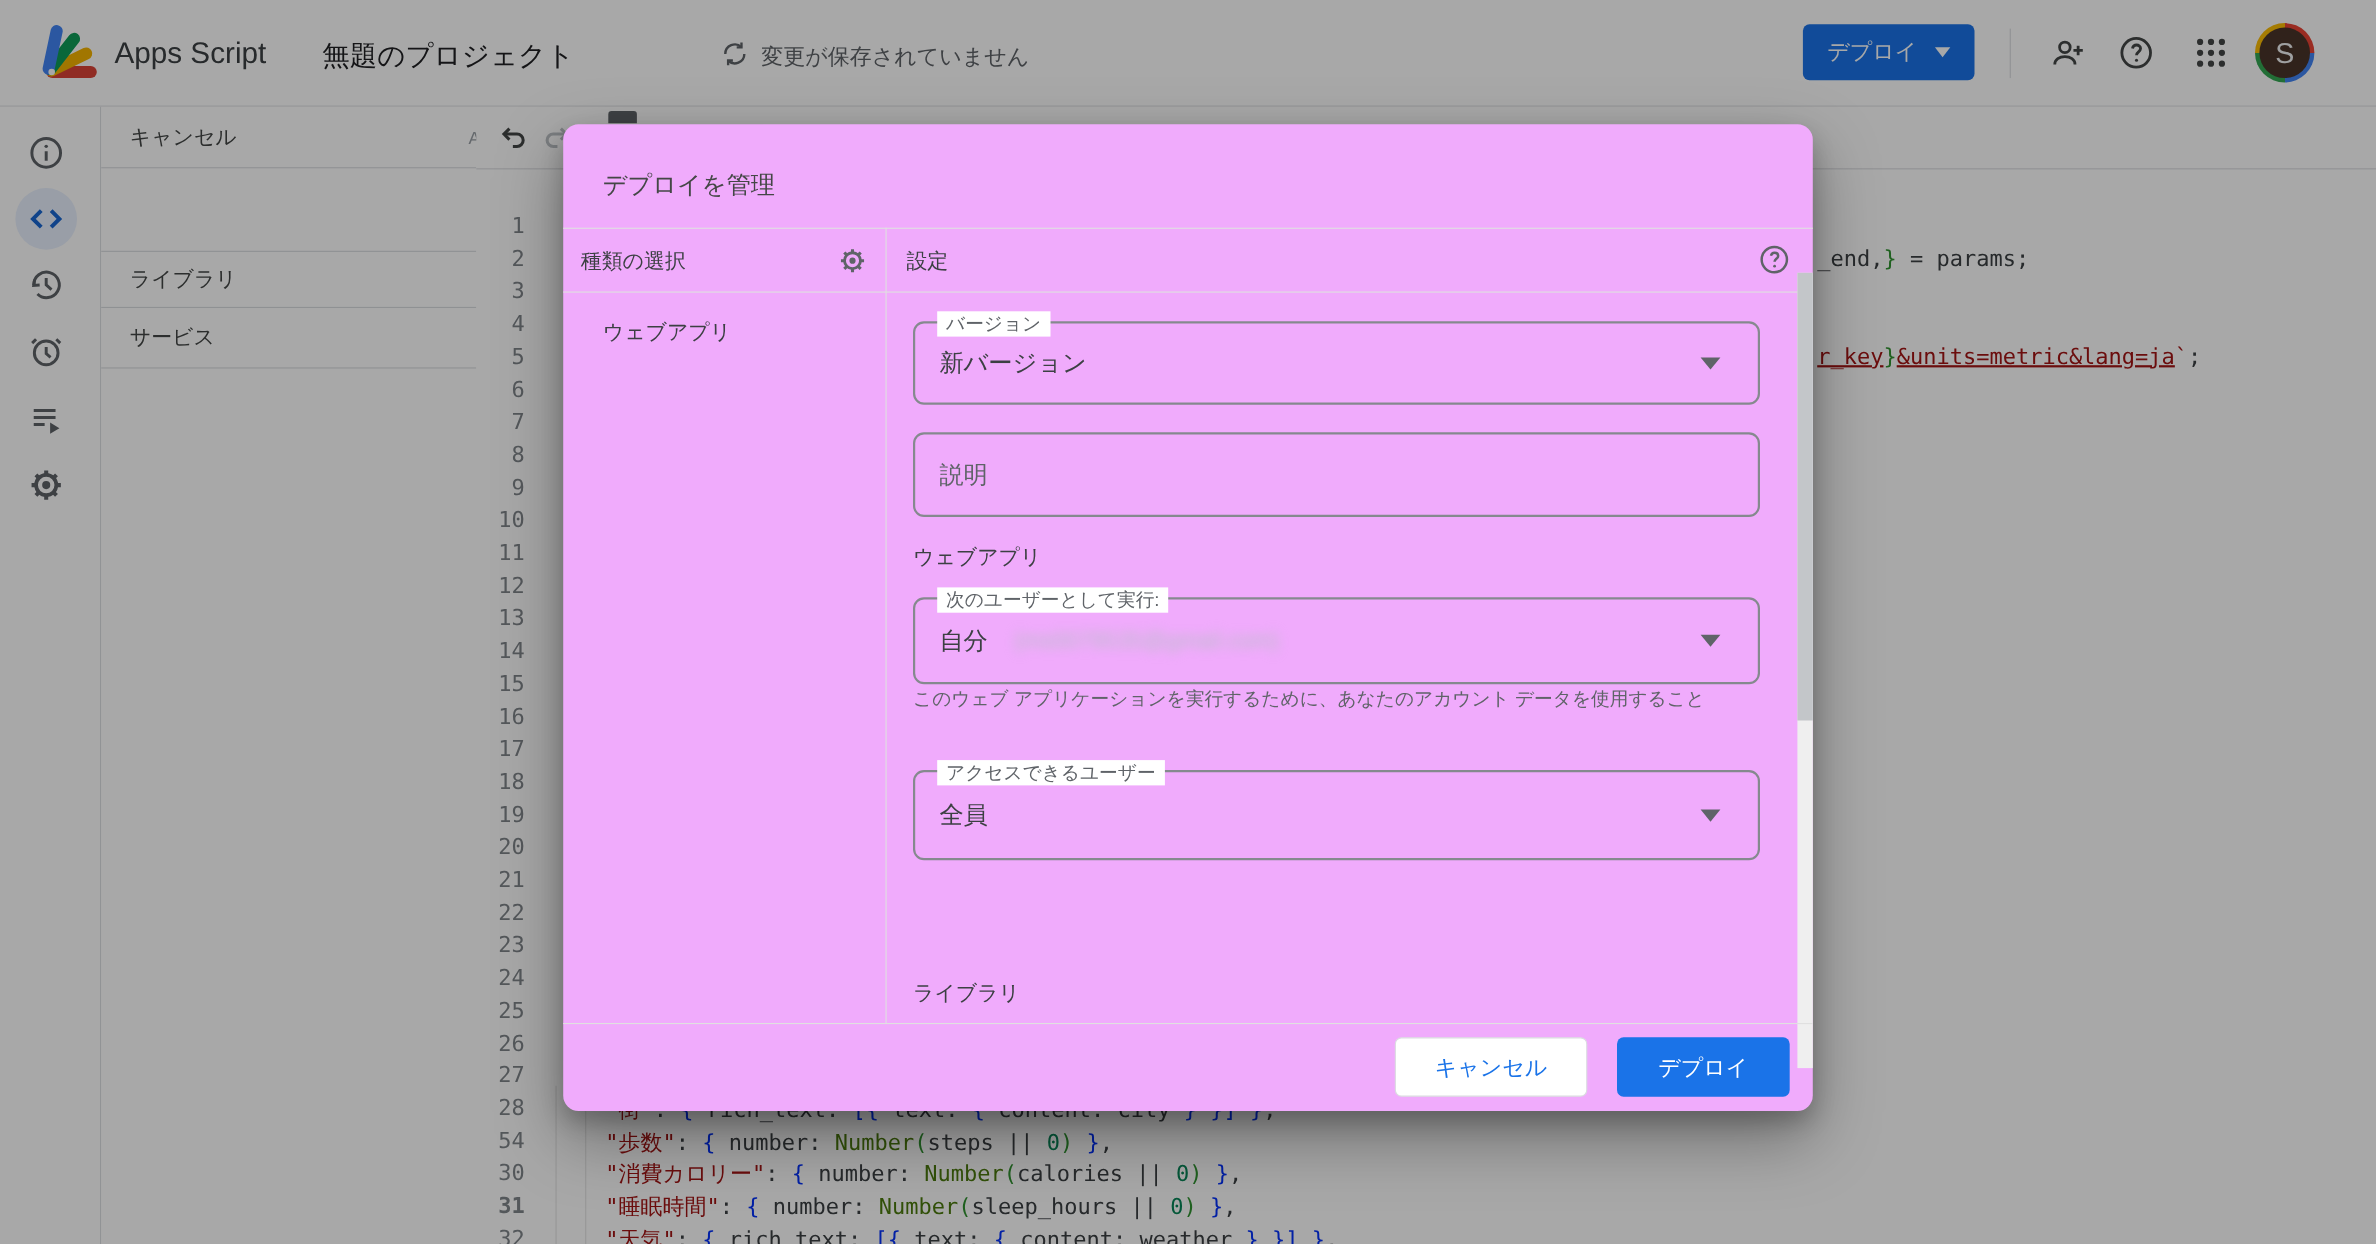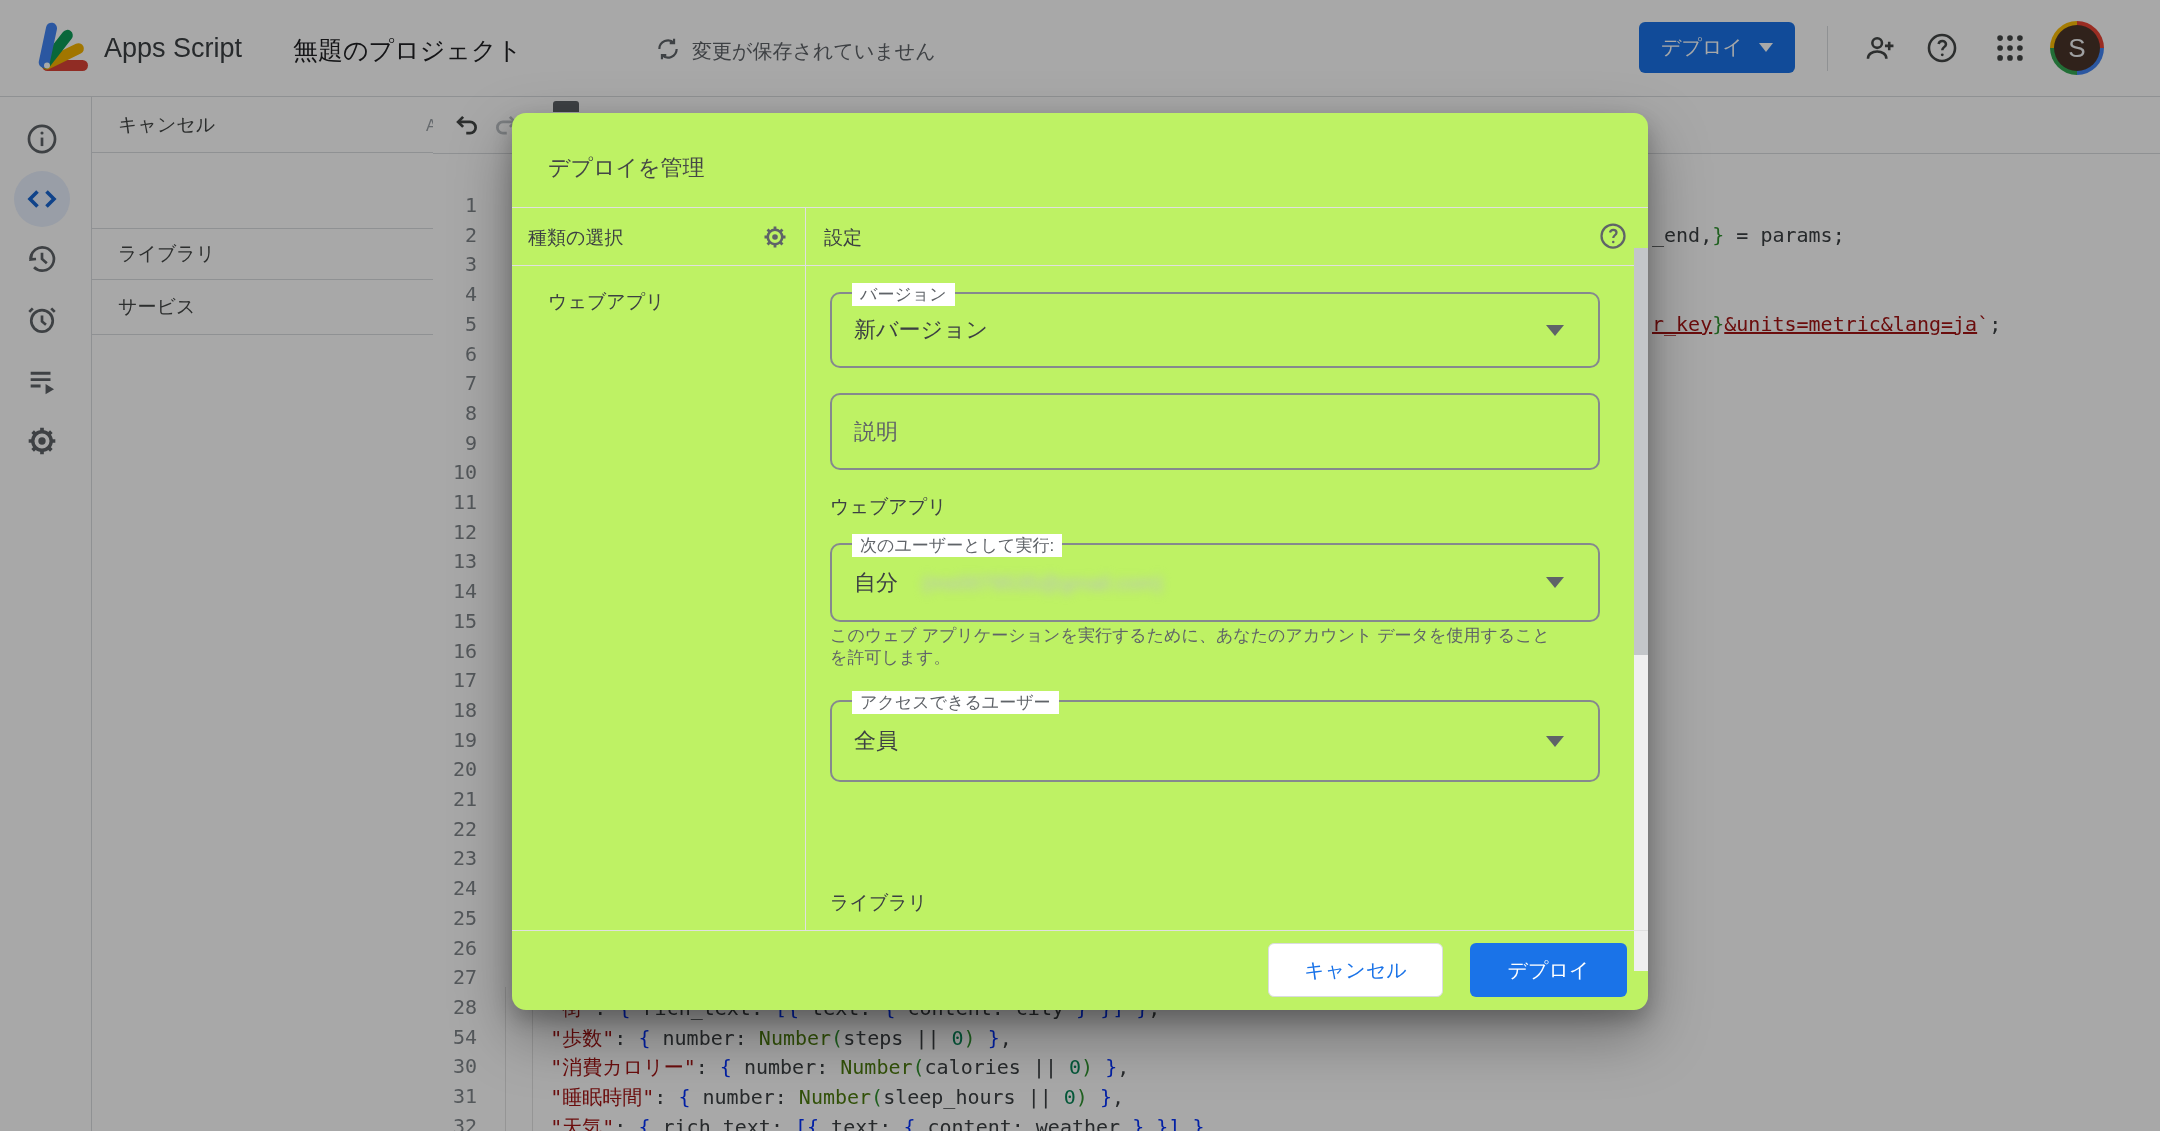--- a/index.html
+++ b/index.html
@@ -56,21 +56,21 @@
     font-family:"DejaVu Sans Mono","Liberation Mono",monospace; font-size:20px; color:#80868b; }
   .code-line { position:absolute; white-space:pre;
     font-family:"DejaVu Sans Mono","Liberation Mono",monospace; font-size:20px; }
   .tk-p{color:#3c4043} .tk-s{color:#a31515}
   .tk-sl{color:#a31515; text-decoration:underline}
   .tk-b{color:#0431fa} .tk-pa{color:#319331} .tk-f{color:#4d7c0f} .tk-n{color:#098658}
   .indent-guide { position:absolute; width:1px; background:#e3e3e3; }
 
   
   #overlay { position:absolute; inset:0; background:rgba(0,0,0,0.34); z-index:50; }
-  #dialog { position:absolute; left:512px; top:113px; width:1136px; height:897px; background:#bef264;
+  #dialog { position:absolute; left:512px; top:113px; width:1136px; height:897px; background:#f0abfc;
     border-radius:14px; z-index:100; box-shadow:0 10px 20px rgba(0,0,0,.2), 0 24px 60px rgba(0,0,0,.35); }
   #dlg-title { position:absolute; left:36px; top:40px; font-size:22px; color:#444746; }
   .dlg-hdiv { position:absolute; left:0; width:1136px; height:1px; background:#e0e0e0; }
   .dlg-vdiv { position:absolute; left:293px; top:94px; width:1px; height:723px; background:#e0e0e0; }
   .panel-hdr { font-size:19px; font-weight:500; color:#3c4043; }
   #type-item { position:absolute; left:36px; top:176px; font-size:19px; color:#3c4043; cursor:pointer; }
 
   .field { position:absolute; left:318px; width:770px; border:2px solid #85898e; border-radius:10px;
     display:flex; align-items:center; cursor:pointer; }
   .field-label { position:absolute; top:-11px; left:20px; background:#fff; padding:0 8px;
@@ -290,21 +290,21 @@
         <div class="gutter-num" style="left: 0px; top: 690px;">21</div>
         <div class="gutter-num" style="left: 0px; top: 719.7px;">22</div>
         <div class="gutter-num" style="left: 0px; top: 749.4px;">23</div>
         <div class="gutter-num" style="left: 0px; top: 779.1px;">24</div>
         <div class="gutter-num" style="left: 0px; top: 808.8px;">25</div>
         <div class="gutter-num" style="left: 0px; top: 838.5px;">26</div>
         <div class="gutter-num" style="left: 0px; top: 868.2px;">27</div>
         <div class="gutter-num" style="left: 0px; top: 897.9px;">28</div>
         <div class="gutter-num" style="left: 0px; top: 927.6px;">54</div>
         <div class="gutter-num" style="left: 0px; top: 957.3px;">30</div>
-        <div class="gutter-num" style="left: 0px; top: 987px;">31</div>
+        <div class="gutter-num" style="left: 0px; top: 987px; font-weight: bold;">31</div>
         <div class="gutter-num" style="left: 0px; top: 1016.7px;">32</div>
       </div>
     <div id="code-area">
       <div class="indent-guide" style="left:72px; top:890px; height:144px;"></div>
       <div class="indent-guide" style="left:99px; top:890px; height:144px;"></div>
     <div class="code-line" style="left: 1219px; top: 125.7px;"><span class="tk-p">_end,</span><span class="tk-pa">}</span><span class="tk-p"> = params;</span></div>
         <div class="code-line" style="left: 1219px; top: 214.8px;"><span class="tk-sl">r_key</span><span class="tk-pa">}</span><span class="tk-sl">&amp;units=metric&amp;lang=ja</span><span class="tk-s">`</span><span class="tk-p">;</span></div>
         <div class="code-line" style="left: 45px; top: 897.9px;"><span class="tk-p">      </span><span class="tk-s">"街"</span><span class="tk-p">: </span><span class="tk-b">{</span><span class="tk-p"> rich_text: </span><span class="tk-b">[{</span><span class="tk-p"> text: </span><span class="tk-b">{</span><span class="tk-p"> content: city </span><span class="tk-b">}</span><span class="tk-p"> </span><span class="tk-b">}]</span><span class="tk-p"> </span><span class="tk-b">}</span><span class="tk-p">,</span></div>
         <div class="code-line" style="left: 45px; top: 927.6px;"><span class="tk-p">      </span><span class="tk-s">"歩数"</span><span class="tk-p">: </span><span class="tk-b">{</span><span class="tk-p"> number: </span><span class="tk-f">Number</span><span class="tk-pa">(</span><span class="tk-p">steps || </span><span class="tk-n">0</span><span class="tk-pa">)</span><span class="tk-p"> </span><span class="tk-b">}</span><span class="tk-p">,</span></div>
         <div class="code-line" style="left: 45px; top: 957.3px;"><span class="tk-p">      </span><span class="tk-s">"消費カロリー"</span><span class="tk-p">: </span><span class="tk-b">{</span><span class="tk-p"> number: </span><span class="tk-f">Number</span><span class="tk-pa">(</span><span class="tk-p">calories || </span><span class="tk-n">0</span><span class="tk-pa">)</span><span class="tk-p"> </span><span class="tk-b">}</span><span class="tk-p">,</span></div>
@@ -358,21 +358,20 @@
 
     <div class="field" style="top:430px; height:79px;">
       <span class="field-label">次のユーザーとして実行:</span>
       <span class="field-value">自分</span>
       <span class="masked-email">(ms0079535@gmail.com)</span>
       <span class="field-arrow"></span>
     </div>
 
     <div class="helper" style="top:512px;">
       <div>このウェブ アプリケーションを実行するために、あなたのアカウント データを使用すること</div>
-      <div>を許可します。</div>
     </div>
 
     <div class="field" style="top:587px; height:82px;">
       <span class="field-label">アクセスできるユーザー</span>
       <span class="field-value">全員</span>
       <span class="field-arrow"></span>
     </div>
 
     <div class="section-hdr" style="top:777px;">ライブラリ</div>
 

